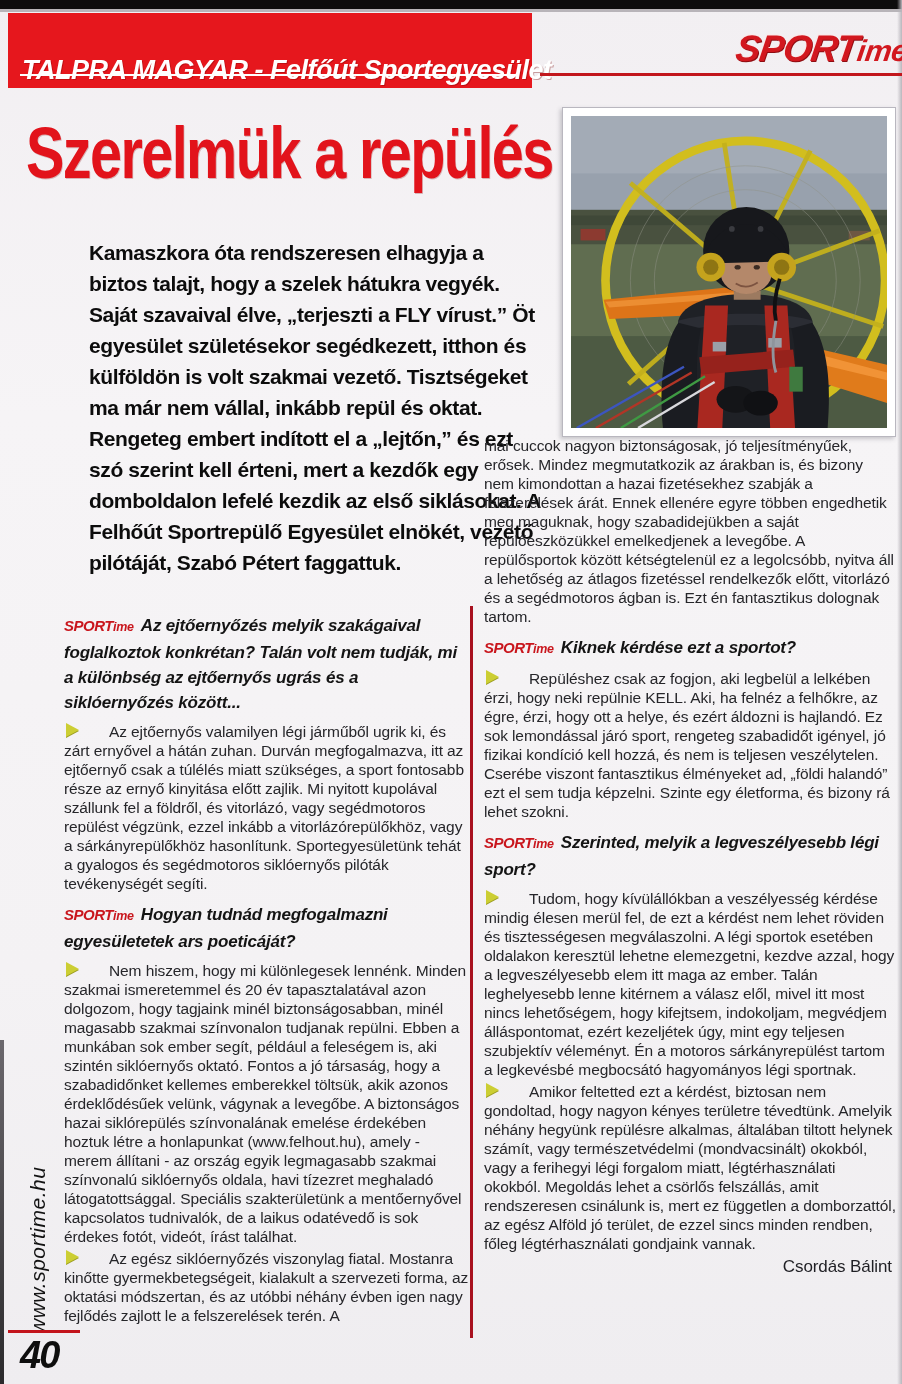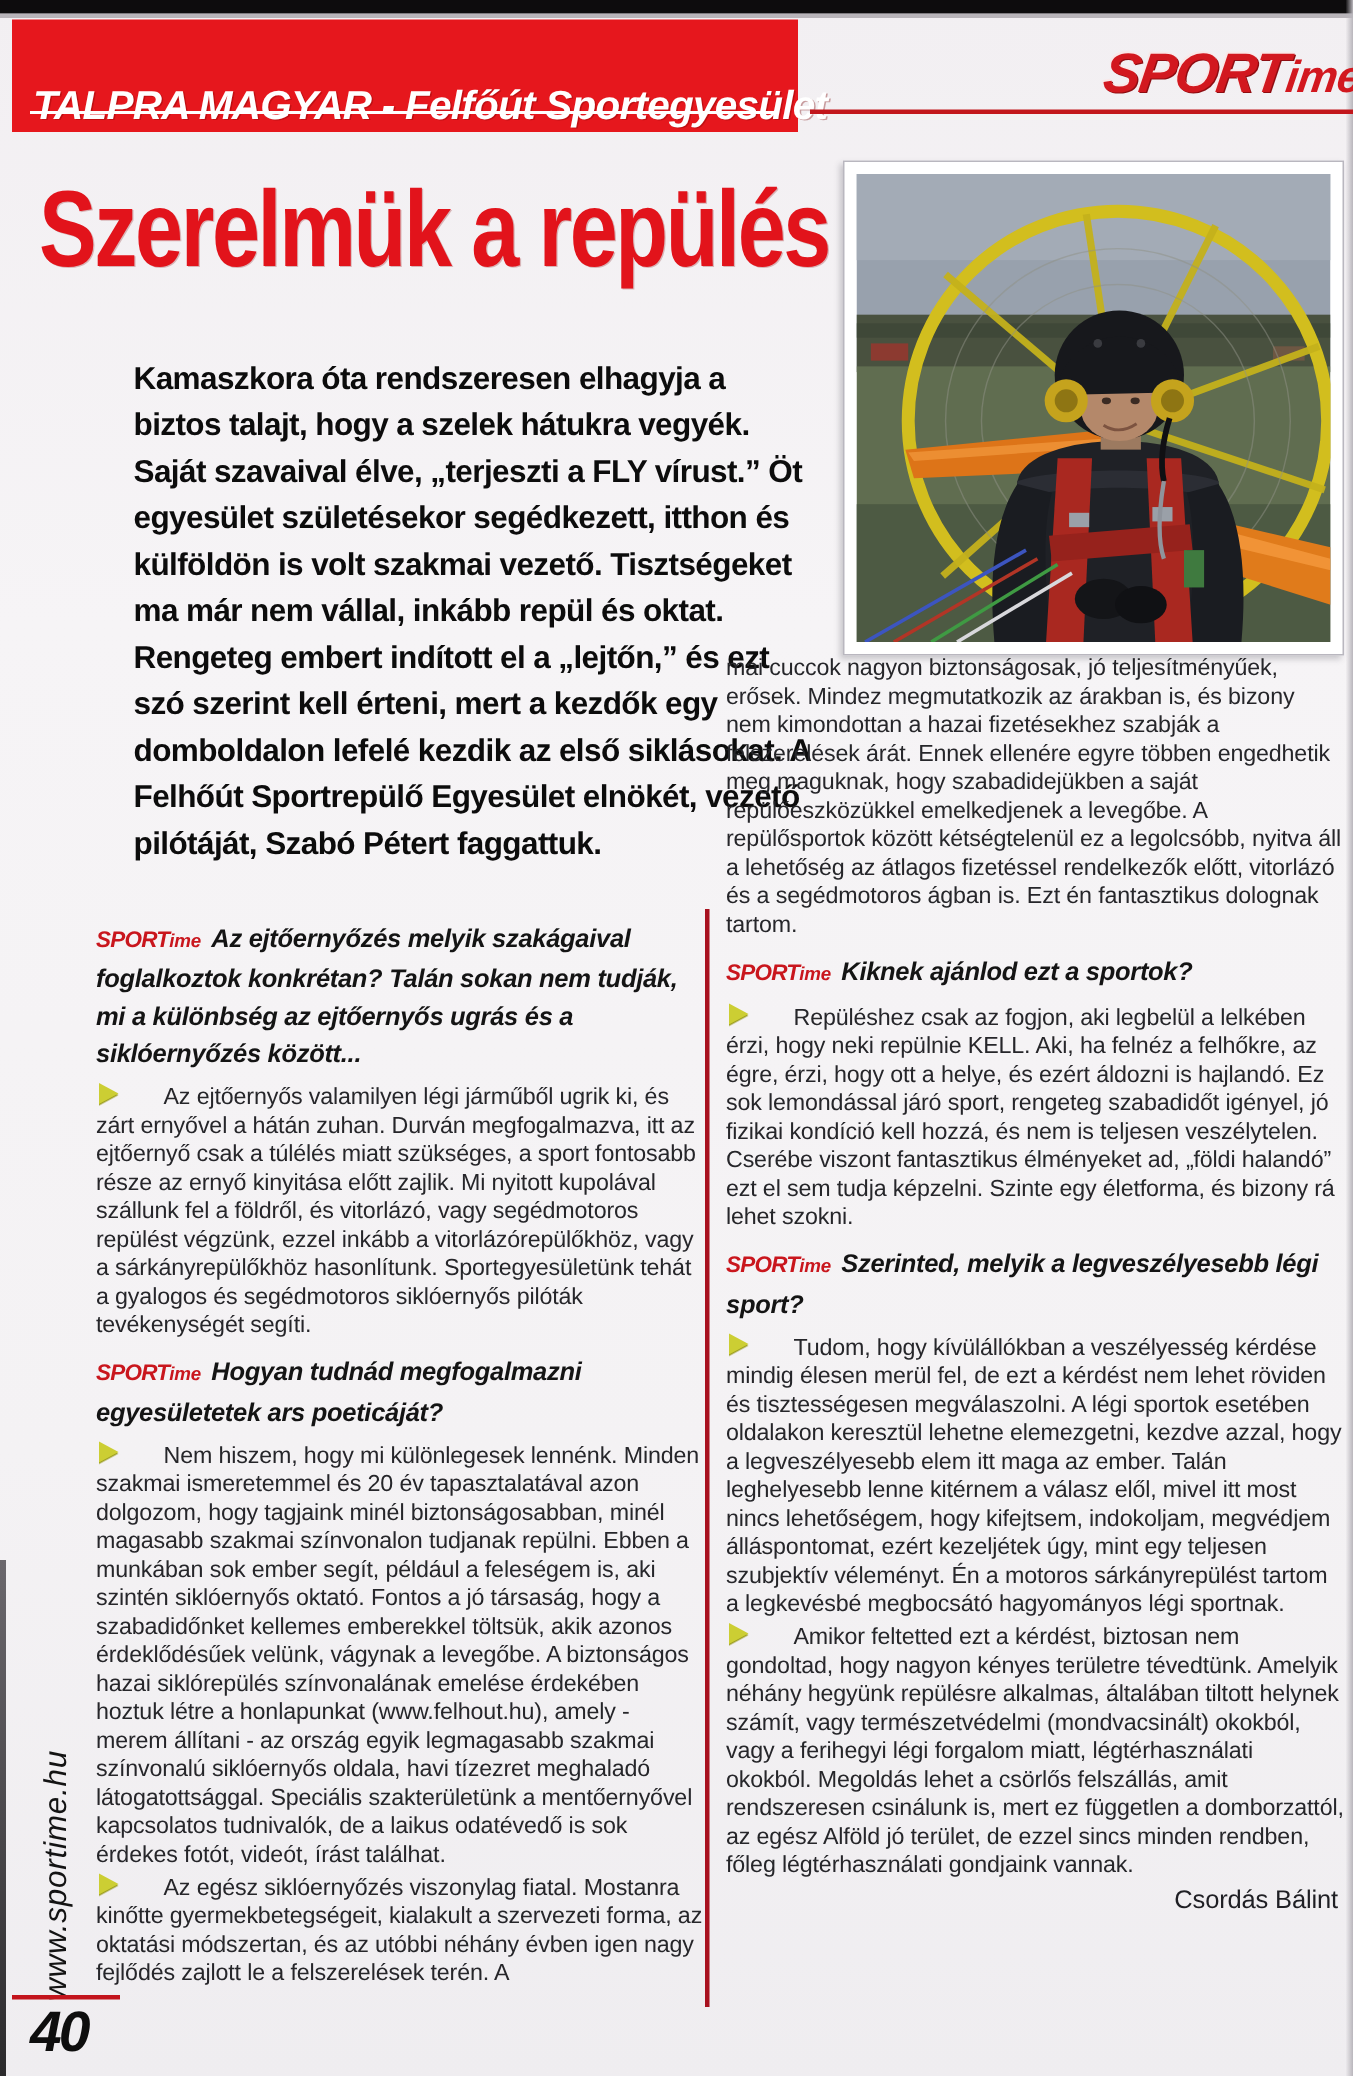--- a/index.html
+++ b/index.html
@@ -168,32 +168,32 @@
         <path d="M26,326 L126,268" stroke="#b23526"></path>
         <path d="M52,326 L140,272" stroke="#3f9a43"></path>
         <path d="M70,326 L150,278" stroke="#d8d8dc"></path>
       </g>
     </svg>
   </div>
 
   <p class="lead">Kamaszkora óta rendszeresen elhagyja a biztos talajt, hogy a szelek hátukra vegyék. Saját szavaival élve, „terjeszti a FLY vírust.” Öt egyesület születésekor segédkezett, itthon és külföldön is volt szakmai vezető. Tisztségeket ma már nem vállal, inkább repül és oktat. Rengeteg embert indított el a „lejtőn,” és ezt szó szerint kell érteni, mert a kezdők egy domboldalon lefelé kezdik az első siklásokat. A Felhőút Sportrepülő Egyesület elnökét, vezető pilótáját, Szabó Pétert faggattuk.</p>
 
   <div class="col col-left">
-    <div class="q"><span class="qlogo"><span class="q-sport">SPORT</span><span class="q-ime">ime</span></span><span class="qtext">Az ejtőernyőzés melyik szakágaival foglalkoztok konkrétan? Talán sokan nem tudják, mi a különbség az ejtőernyős ugrás és a siklóernyőzés között...</span></div>
+    <div class="q"><span class="qlogo"><span class="q-sport">SPORT</span><span class="q-ime">ime</span></span><span class="qtext">Az ejtőernyőzés melyik szakágaival foglalkoztok konkrétan? Talán volt nem tudják, mi a különbség az ejtőernyős ugrás és a siklóernyőzés között...</span></div>
     <div class="a"><span class="arrow-icon"></span><span class="atext">Az ejtőernyős valamilyen légi járműből ugrik ki, és zárt ernyővel a hátán zuhan. Durván megfogalmazva, itt az ejtőernyő csak a túlélés miatt szükséges, a sport fontosabb része az ernyő kinyitása előtt zajlik. Mi nyitott kupolával szállunk fel a földről, és vitorlázó, vagy segédmotoros repülést végzünk, ezzel inkább a vitorlázórepülőkhöz, vagy a sárkányrepülőkhöz hasonlítunk. Sportegyesületünk tehát a gyalogos és segédmotoros siklóernyős pilóták tevékenységét segíti.</span></div>
     <div class="q"><span class="qlogo"><span class="q-sport">SPORT</span><span class="q-ime">ime</span></span><span class="qtext">Hogyan tudnád megfogalmazni egyesületetek ars poeticáját?</span></div>
     <div class="a"><span class="arrow-icon"></span><span class="atext">Nem hiszem, hogy mi különlegesek lennénk. Minden szakmai ismeretemmel és 20 év tapasztalatával azon dolgozom, hogy tagjaink minél biztonságosabban, minél magasabb szakmai színvonalon tudjanak repülni. Ebben a munkában sok ember segít, például a feleségem is, aki szintén siklóernyős oktató. Fontos a jó társaság, hogy a szabadidőnket kellemes emberekkel töltsük, akik azonos érdeklődésűek velünk, vágynak a levegőbe. A biztonságos hazai siklórepülés színvonalának emelése érdekében hoztuk létre a honlapunkat (www.felhout.hu), amely - merem állítani - az ország egyik legmagasabb szakmai színvonalú siklóernyős oldala, havi tízezret meghaladó látogatottsággal. Speciális szakterületünk a mentőernyővel kapcsolatos tudnivalók, de a laikus odatévedő is sok érdekes fotót, videót, írást találhat.</span></div>
     <div class="a"><span class="arrow-icon"></span><span class="atext">Az egész siklóernyőzés viszonylag fiatal. Mostanra kinőtte gyermekbetegségeit, kialakult a szervezeti forma, az oktatási módszertan, és az utóbbi néhány évben igen nagy fejlődés zajlott le a felszerelések terén. A</span></div>
   </div>
 
   <div class="divider"></div>
 
   <div class="col col-right">
     <div class="a"><span class="atext">mai cuccok nagyon biztonságosak, jó teljesítményűek, erősek. Mindez megmutatkozik az árakban is, és bizony nem kimondottan a hazai fizetésekhez szabják a felszerelések árát. Ennek ellenére egyre többen engedhetik meg maguknak, hogy szabadidejükben a saját repülőeszközükkel emelkedjenek a levegőbe. A repülősportok között kétségtelenül ez a legolcsóbb, nyitva áll a lehetőség az átlagos fizetéssel rendelkezők előtt, vitorlázó és a segédmotoros ágban is. Ezt én fantasztikus dolognak tartom.</span></div>
-    <div class="q"><span class="qlogo"><span class="q-sport">SPORT</span><span class="q-ime">ime</span></span><span class="qtext">Kiknek ajánlod ezt a sportok?</span></div>
+    <div class="q"><span class="qlogo"><span class="q-sport">SPORT</span><span class="q-ime">ime</span></span><span class="qtext">Kiknek kérdése ezt a sportot?</span></div>
     <div class="a"><span class="arrow-icon"></span><span class="atext">Repüléshez csak az fogjon, aki legbelül a lelkében érzi, hogy neki repülnie KELL. Aki, ha felnéz a felhőkre, az égre, érzi, hogy ott a helye, és ezért áldozni is hajlandó. Ez sok lemondással járó sport, rengeteg szabadidőt igényel, jó fizikai kondíció kell hozzá, és nem is teljesen veszélytelen. Cserébe viszont fantasztikus élményeket ad, „földi halandó” ezt el sem tudja képzelni. Szinte egy életforma, és bizony rá lehet szokni.</span></div>
     <div class="q"><span class="qlogo"><span class="q-sport">SPORT</span><span class="q-ime">ime</span></span><span class="qtext">Szerinted, melyik a legveszélyesebb légi sport?</span></div>
     <div class="a"><span class="arrow-icon"></span><span class="atext">Tudom, hogy kívülállókban a veszélyesség kérdése mindig élesen merül fel, de ezt a kérdést nem lehet röviden és tisztességesen megválaszolni. A légi sportok esetében oldalakon keresztül lehetne elemezgetni, kezdve azzal, hogy a legveszélyesebb elem itt maga az ember. Talán leghelyesebb lenne kitérnem a válasz elől, mivel itt most nincs lehetőségem, hogy kifejtsem, indokoljam, megvédjem álláspontomat, ezért kezeljétek úgy, mint egy teljesen szubjektív véleményt. Én a motoros sárkányrepülést tartom a legkevésbé megbocsátó hagyományos légi sportnak.</span></div>
     <div class="a"><span class="arrow-icon"></span><span class="atext">Amikor feltetted ezt a kérdést, biztosan nem gondoltad, hogy nagyon kényes területre tévedtünk. Amelyik néhány hegyünk repülésre alkalmas, általában tiltott helynek számít, vagy természetvédelmi (mondvacsinált) okokból, vagy a ferihegyi légi forgalom miatt, légtérhasználati okokból. Megoldás lehet a csörlős felszállás, amit rendszeresen csinálunk is, mert ez független a domborzattól, az egész Alföld jó terület, de ezzel sincs minden rendben, főleg légtérhasználati gondjaink vannak.</span></div>
     <div class="byline">Csordás Bálint</div>
   </div>
 
   <div class="sidebar-web">www.sportime.hu</div>
   <div class="sidebar-line"></div>
   <div class="page-num">40</div>

